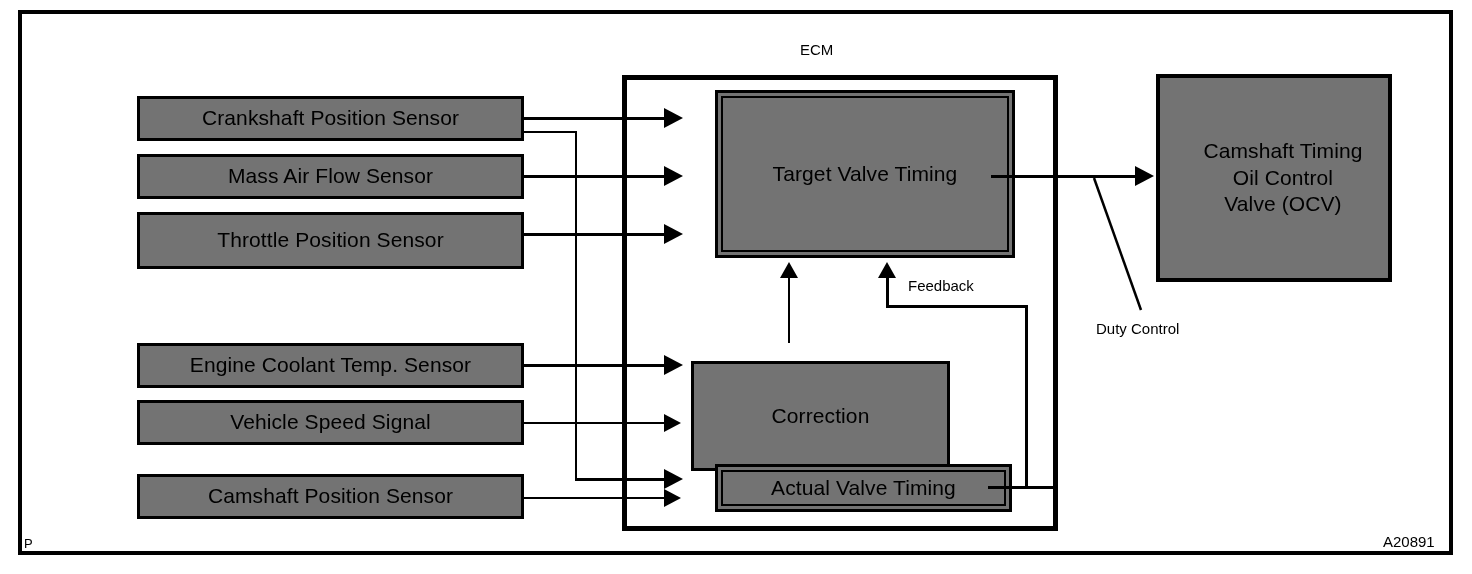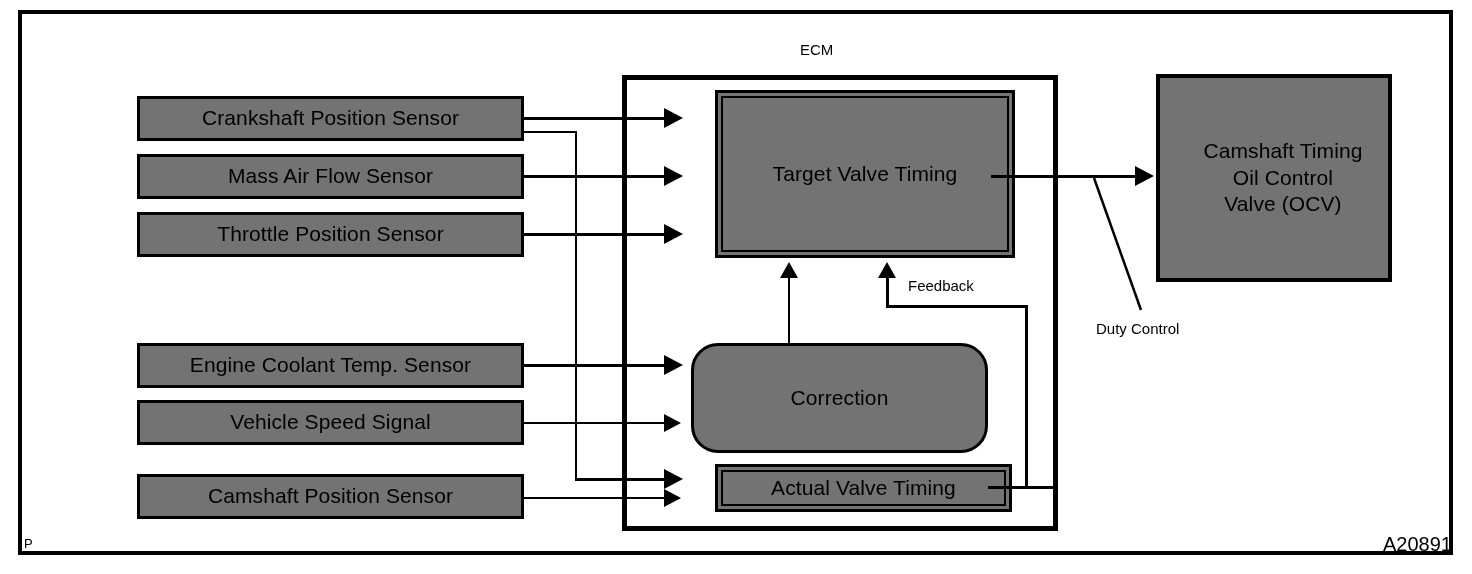--- a/index.html
+++ b/index.html
@@ -71,21 +71,21 @@
     box-sizing: border-box;
   }
   
   .text {
     position: absolute;
     font-size: 15px;
     white-space: nowrap;
   }
   .code {
     position: absolute;
-    font-size: 20px;
+    font-size: 15px;
     white-space: nowrap;
   }
   .code-small {
     position: absolute;
     font-size: 13px;
     white-space: nowrap;
   }
   
   #ecm-box {
     position: absolute;
@@ -156,21 +156,21 @@
   <div id="outer-frame"></div>
 
   <div class="box box-single" style="left:137px; top:96px; width:387px; height:45px;">
     <span class="lbl">Crankshaft Position Sensor</span>
   </div>
 
   <div class="box box-single" style="left:137px; top:154px; width:387px; height:45px;">
     <span class="lbl">Mass Air Flow Sensor</span>
   </div>
 
-  <div class="box box-single" style="left:137px; top:212px; width:387px; height:45px;">
+  <div class="box box-single" style="left:137px; top:212px; width:387px; height:57px;">
     <span class="lbl">Throttle Position Sensor</span>
   </div>
 
   <div class="box box-single" style="left:137px; top:343px; width:387px; height:45px;">
     <span class="lbl">Engine Coolant Temp. Sensor</span>
   </div>
 
   <div class="box box-single" style="left:137px; top:400px; width:387px; height:45px;">
     <span class="lbl">Vehicle Speed Signal</span>
   </div>
@@ -181,21 +181,21 @@
 
   <div class="text" style="left:800px; top:41px;">ECM</div>
   <div id="ecm-box"></div>
 
   <div class="box box-double" style="left:691px; top:90px; width:300px; height:168px;">
     <div class="inner">
       <span class="lbl">Target Valve Timing</span>
     </div>
   </div>
 
-  <div class="box box-single" style="left:691px; top:343px; width:297px; height:110px;border-radius:27px;">
+  <div class="box box-single" style="left:691px; top:361px; width:259px; height:110px;">
     <span class="lbl">Correction</span>
   </div>
 
   <div class="box box-double" style="left:691px; top:464px; width:297px; height:48px;">
     <div class="inner">
       <span class="lbl">Actual Valve Timing</span>
     </div>
   </div>
 
   <div class="box box-heavy" style="left:1156px; top:74px; width:236px; height:208px;">

